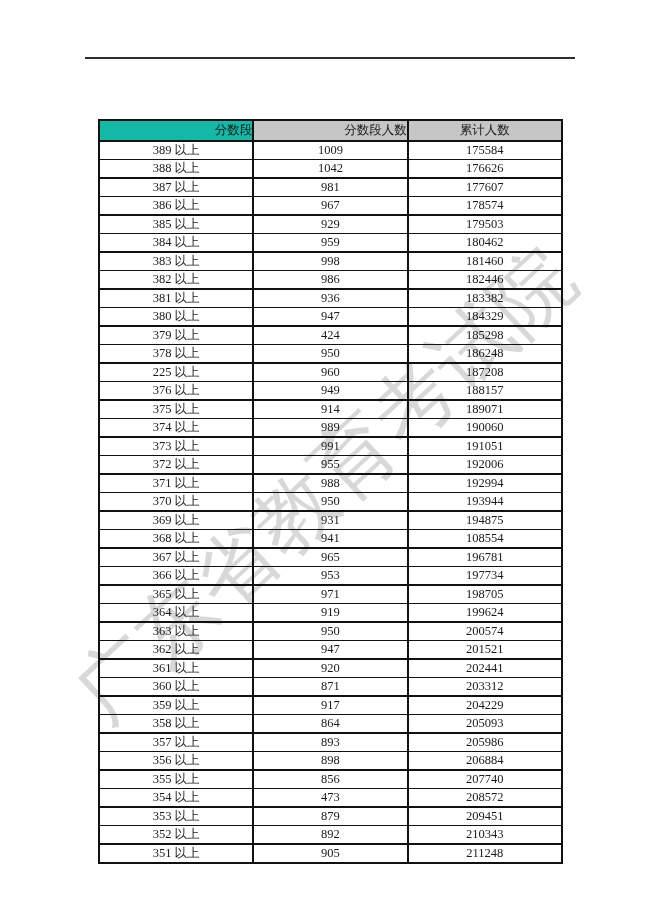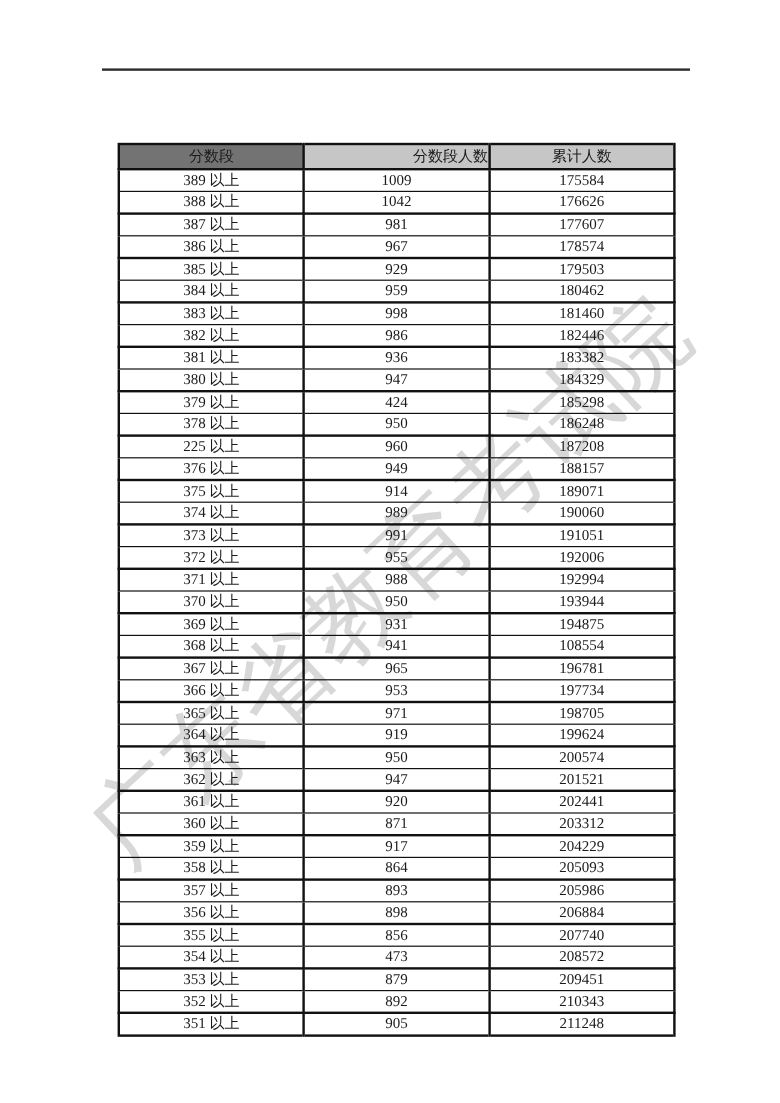--- a/index.html
+++ b/index.html
@@ -76,21 +76,21 @@
 <div class="page">
 
   <div class="top-rule" style="background: rgb(45, 45, 45);"></div>
 
   <div class="watermark" style="color: rgb(216, 216, 216);">广东省教育考试院</div>
 
   <div class="table-wrap">
     <table class="score-table">
       <thead>
         <tr>
-          <th style="background: #737373;">分数段</th>
+          <th style="background: #14b8a6; text-align: right;">分数段</th>
           <th style="background: rgb(198, 198, 198); text-align: right;">分数段人数</th>
           <th style="background: rgb(198, 198, 198); margin-top: 40px;">累计人数</th>
         </tr>
       </thead>
       <tbody>
           <tr>
             <td>389 以上</td>
             <td>1009</td>
             <td>175584</td>
           </tr>

